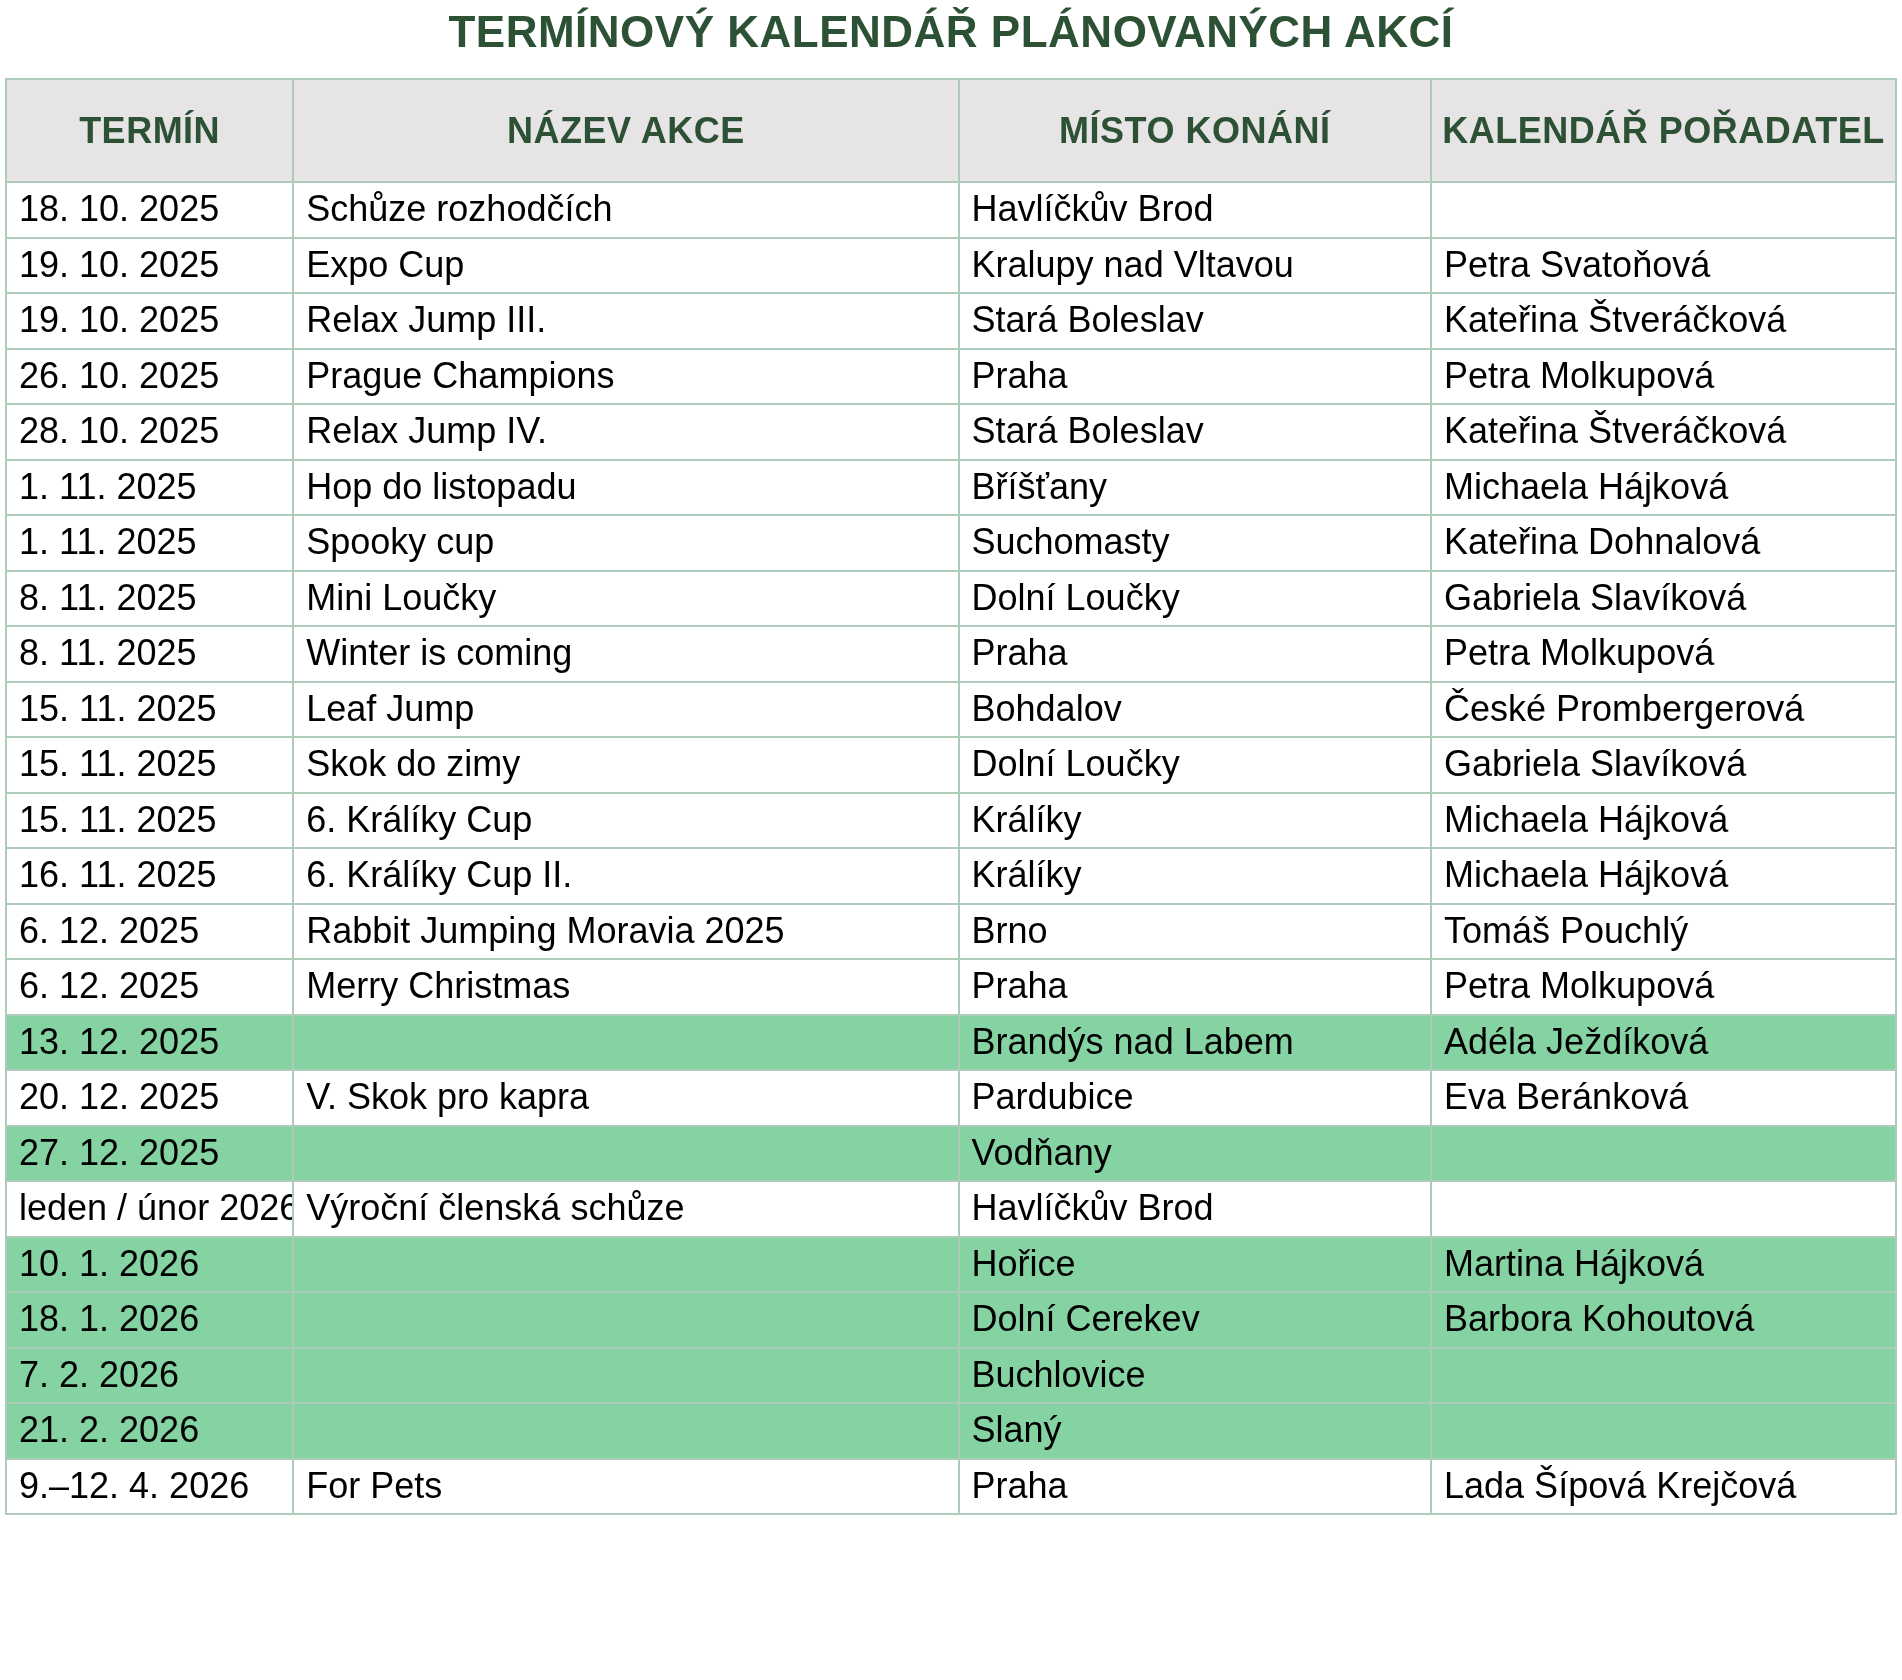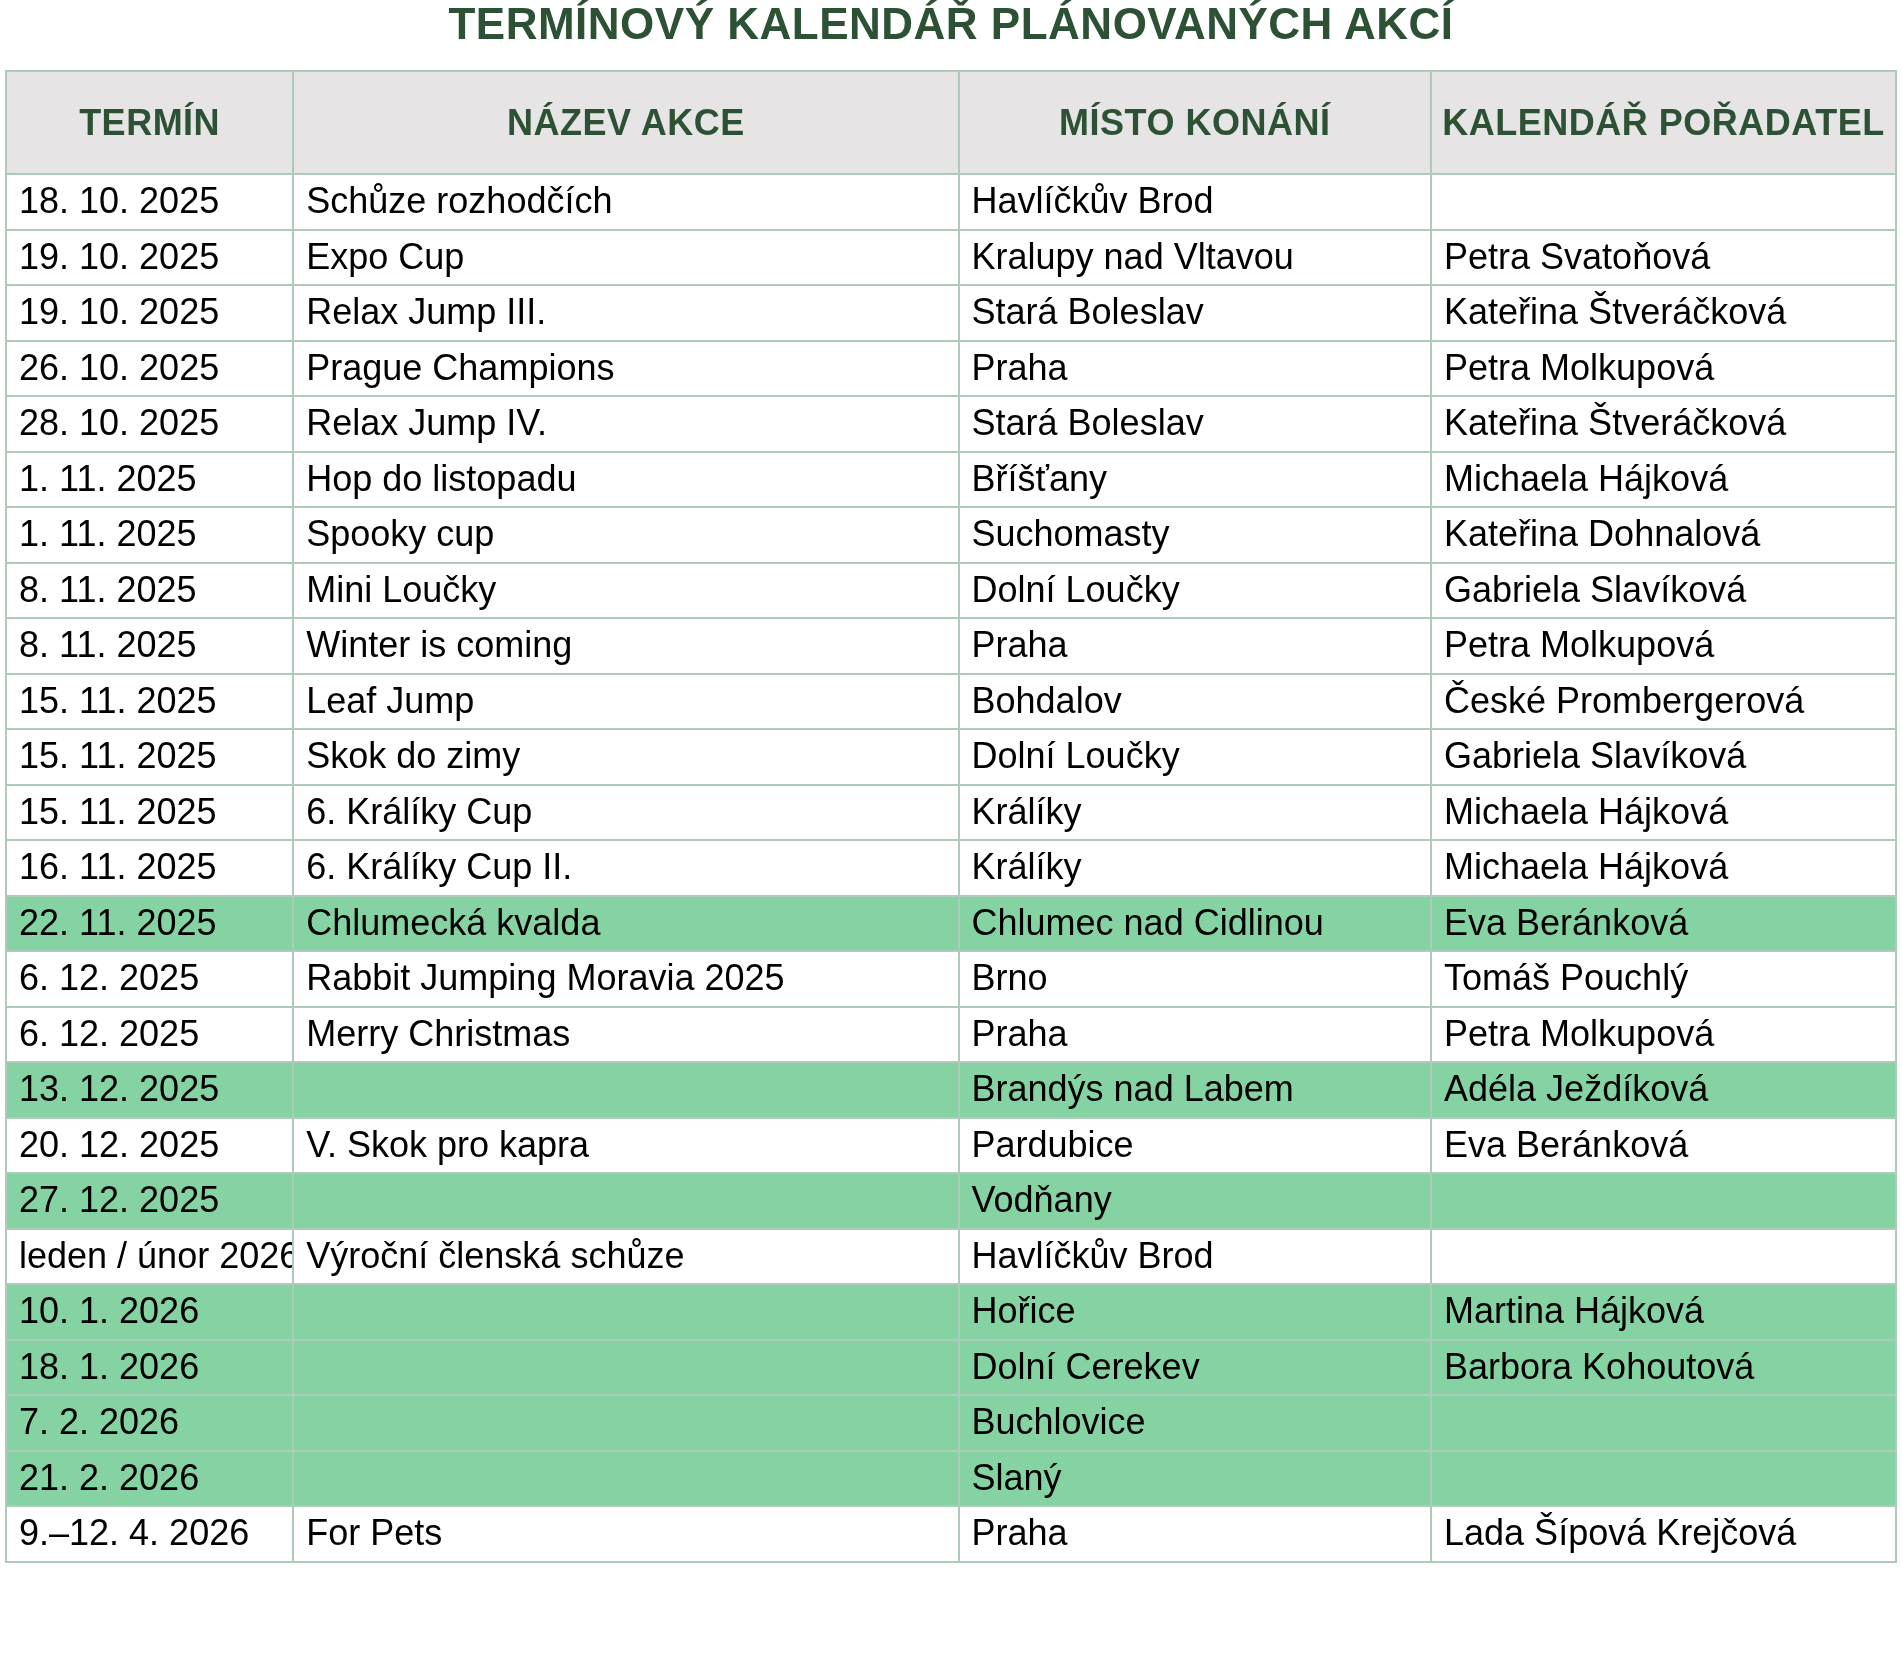--- a/index.html
+++ b/index.html
@@ -7,20 +7,21 @@
     width: 1902px;
     background: #ffffff;
     font-family: "Liberation Sans", sans-serif;
     color: #000000;
   }
   .page-title {
     text-align: center;
     font-size: 44px;
     font-weight: bold;
     color: var(--title-color, #2d5134);
+    padding-top: 8px;
     line-height: 1.1;
     letter-spacing: 0.5px;
   }
   table.events-table {
     border-collapse: collapse;
     table-layout: fixed;
     width: 1892px;
     margin: 22px 5px 0 5px;
   }
   table.events-table th,
@@ -148,26 +149,20 @@
     <td>6. Králíky Cup</td>
     <td>Králíky</td>
     <td>Michaela Hájková</td>
   </tr>
       <tr>
     <td>16. 11. 2025</td>
     <td>6. Králíky Cup II.</td>
     <td>Králíky</td>
     <td>Michaela Hájková</td>
   </tr>
-      <tr class="highlight">
-    <td>22. 11. 2025</td>
-    <td>Chlumecká kvalda</td>
-    <td>Chlumec nad Cidlinou</td>
-    <td>Eva Beránková</td>
-  </tr>
       <tr>
     <td>6. 12. 2025</td>
     <td>Rabbit Jumping Moravia 2025</td>
     <td>Brno</td>
     <td>Tomáš Pouchlý</td>
   </tr>
       <tr>
     <td>6. 12. 2025</td>
     <td>Merry Christmas</td>
     <td>Praha</td>

